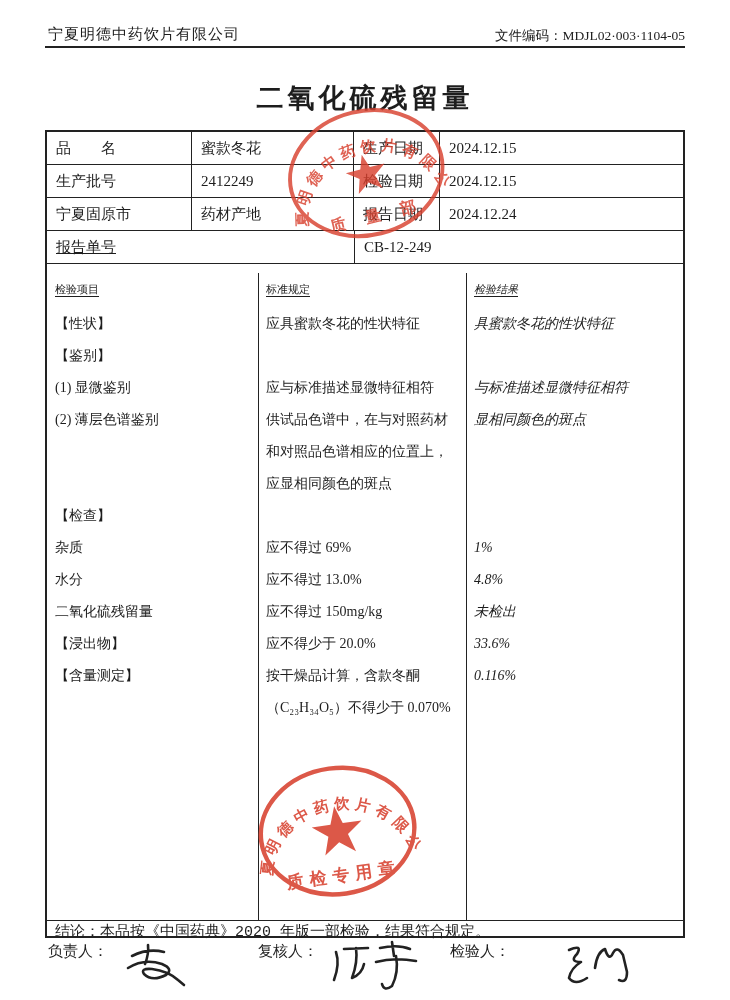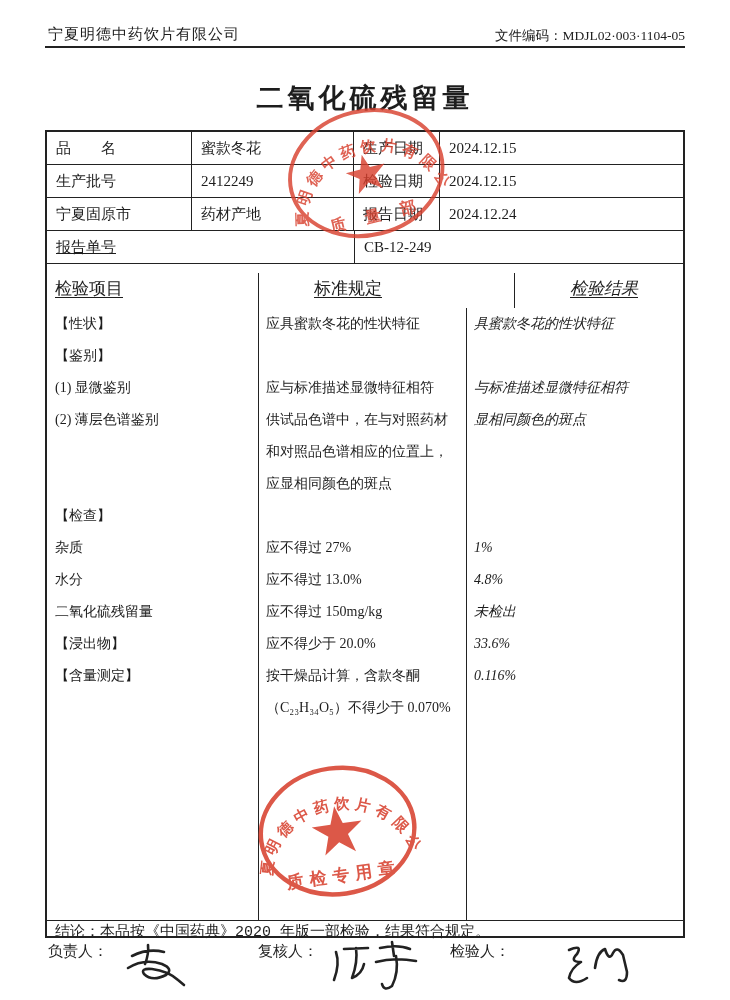--- a/index.html
+++ b/index.html
@@ -22,21 +22,21 @@
   .infogrid .br{border-right:1px solid #222;}
   .span2a{grid-column:1/3;text-decoration:underline;}
   .span2b{grid-column:3/5;}
   
   .inspection{height:656px;display:flex;flex-direction:column;font-size:14px;overflow:hidden;}
   .insp-row{display:flex;flex:0 0 auto;}
   .insp-fill{flex:1 1 auto;display:flex;}
   .c-item{width:212px;border-right:1px solid #222;padding-left:8px;}
   .c-std{width:208px;border-right:1px solid #222;padding:0 7px;}
   .c-res{flex:1;padding:0 7px;font-style:italic;}
-  .insp-head{height:44px;padding-top:9px;font-size:17px;gap:48px;}
+  .insp-head{height:44px;padding-top:9px;font-size:11px;}
   .insp-head .c-std,.insp-head .c-res{text-align:left;}
   .insp-head span{text-decoration:underline;text-underline-offset:3px;}
   .insp-row .c-item,.insp-row .c-std,.insp-row .c-res{line-height:32px;min-height:32px;}
   
   .conclusion{height:26px;line-height:24px;border-top:1px solid #222;padding-left:8px;font-size:15px;white-space:nowrap;font-family:Liberation Mono, monospace;}
   
   .sigrow{left:45px;top:938px;width:660px;height:60px;font-size:15px;}
   .siggroup{position:absolute;top:0;display:flex;align-items:flex-start;}
   .siggroup .siglabel{line-height:26px;white-space:nowrap;}
   .sig-svg{margin-left:10px;margin-top:2px;}
@@ -112,21 +112,21 @@
         </div>
       
         <div class="insp-row">
           <div class="c-item">【检查】</div>
           <div class="c-std"></div>
           <div class="c-res"></div>
         </div>
       
         <div class="insp-row">
           <div class="c-item">杂质</div>
-          <div class="c-std">应不得过 27%</div>
+          <div class="c-std">应不得过 69%</div>
           <div class="c-res">1%</div>
         </div>
       
         <div class="insp-row">
           <div class="c-item">水分</div>
           <div class="c-std">应不得过 13.0%</div>
           <div class="c-res">4.8%</div>
         </div>
       
         <div class="insp-row">

